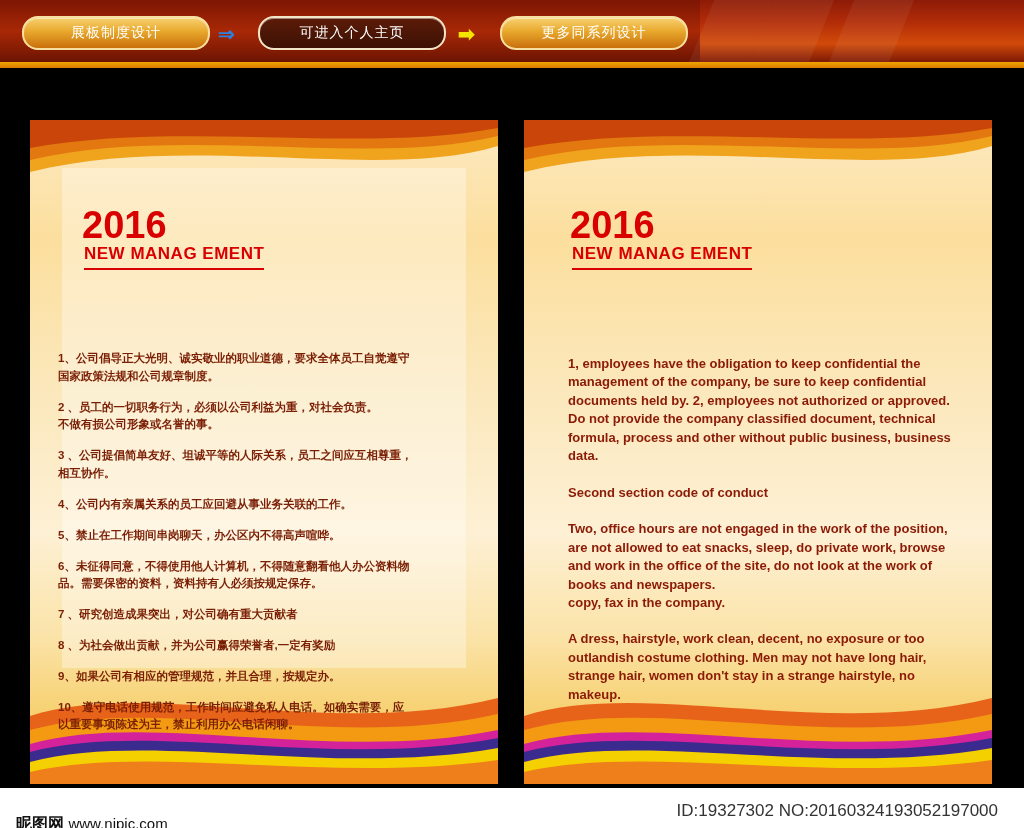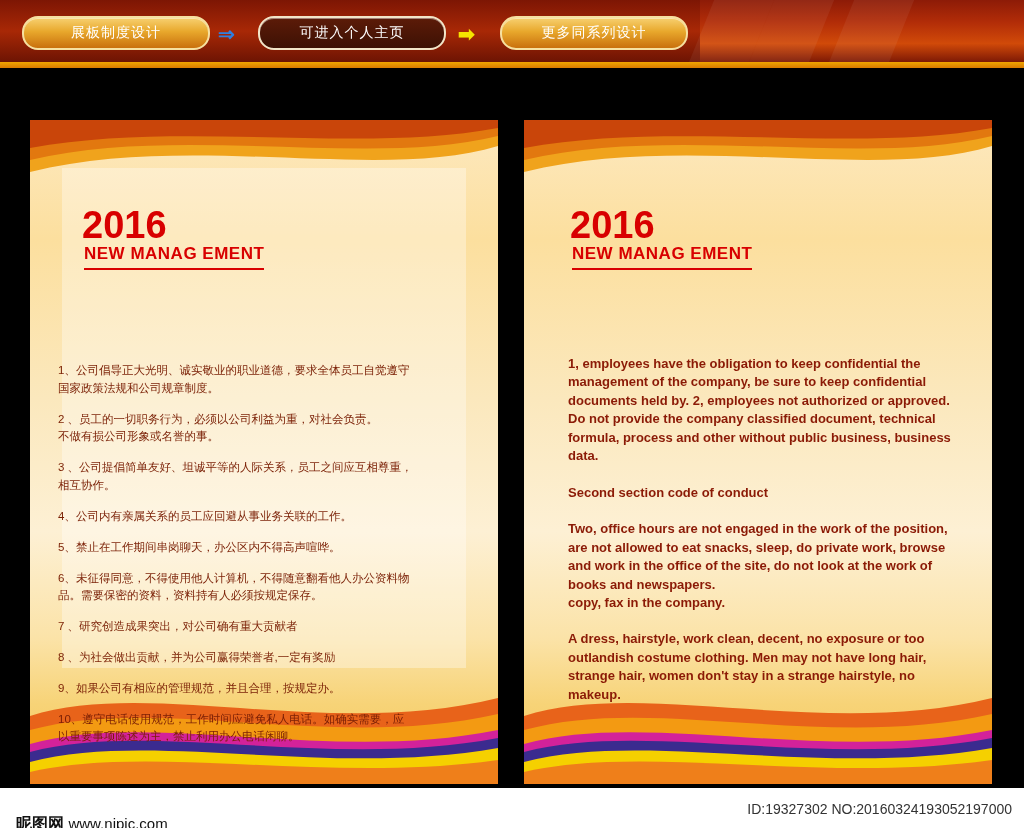--- a/index.html
+++ b/index.html
@@ -163,21 +163,21 @@
 
   .cn-body {
     position: absolute;
     left: 58px;
     top: 278px;
     width: 356px;
     color: #7a1f05;
     font-size: 11.5px;
     line-height: 1.55;
   }
-  .cn-body p { margin: 12px 0 13px 0; }
+  .cn-body p { margin: 0 0 13px 0; font-weight: bold; }
 
   .en-body {
     position: absolute;
     left: 568px;
     top: 283px;
     width: 385px;
     color: #8b1a06;
     font-size: 13px;
     font-weight: bold;
     line-height: 1.42;
@@ -198,22 +198,22 @@
     font-weight: bold;
     color: #111;
     margin-top: 16px;
   }
   #footer-logo .site {
     font-weight: normal;
     font-size: 15px;
   }
   #footer-id {
     position: absolute;
-    right: 12px; top: 13px;
-    font-size: 14px;
+    right: 26px; top: 13px;
+    font-size: 17px;
     color: #333;
   }
 </style>
 </head>
 <body>
 
 <div id="topbar">
   <div class="tb-slash" style="left:700px;"></div>
   <div class="tb-slash" style="left:760px;"></div>
   <div class="tb-slash" style="left:840px;"></div>

